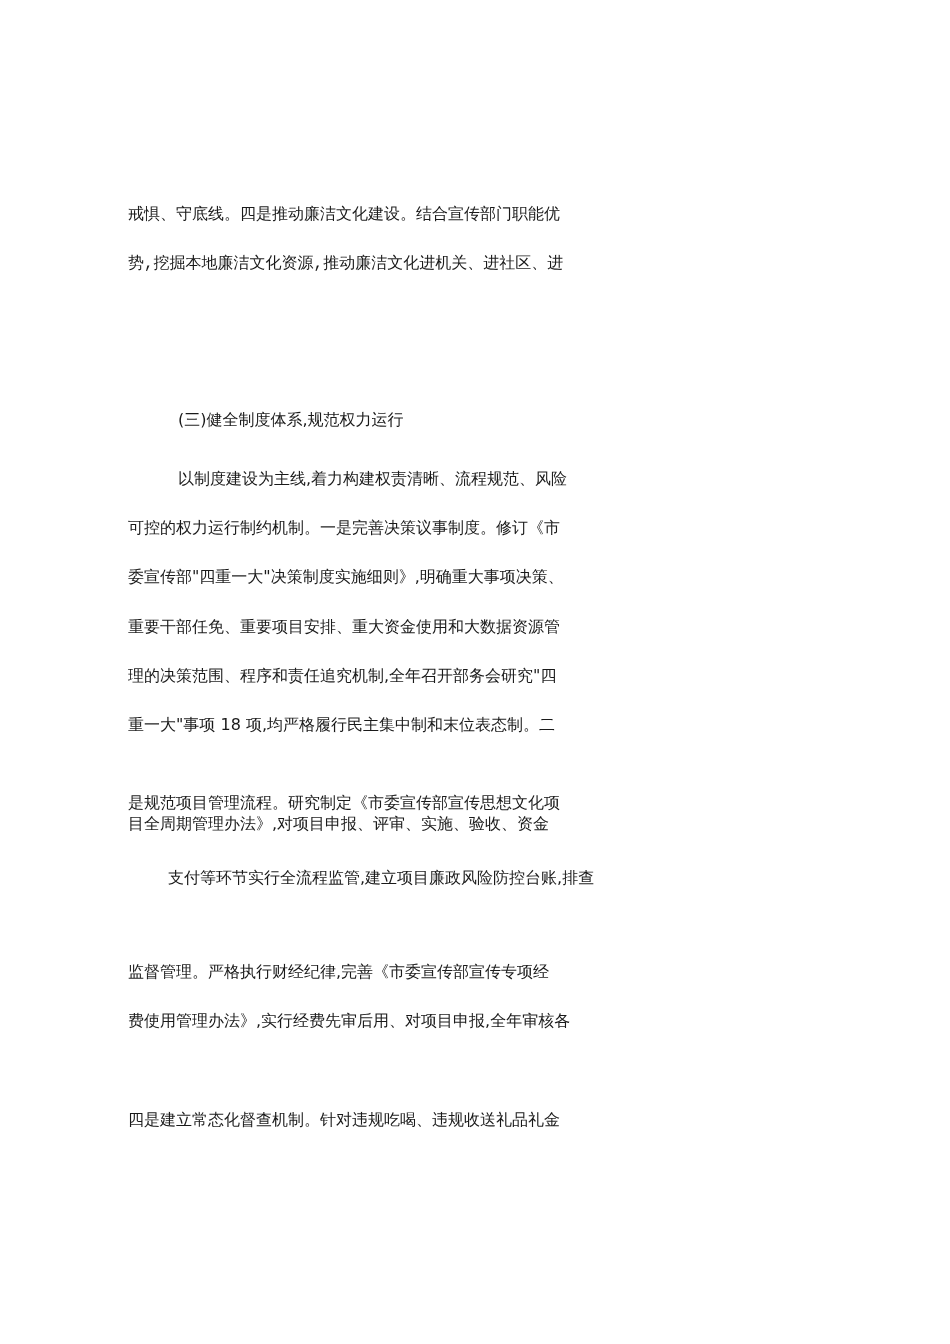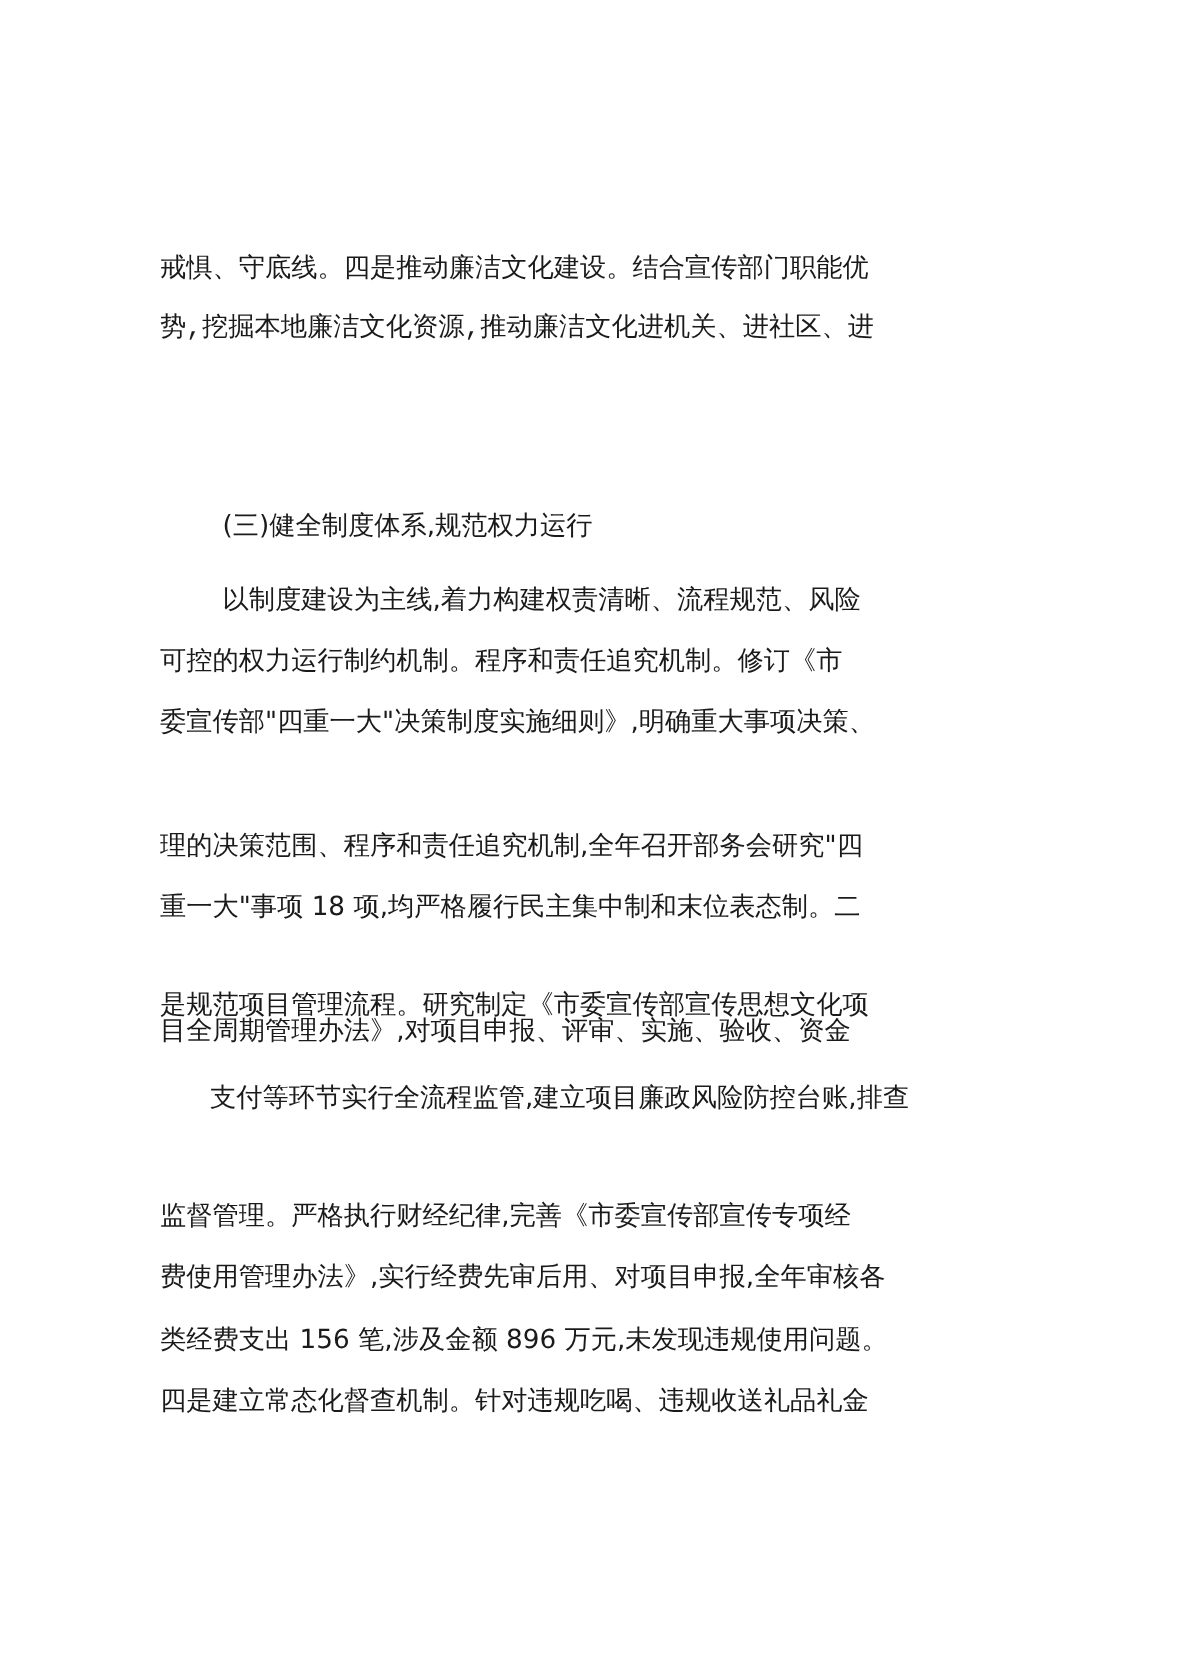--- a/index.html
+++ b/index.html
@@ -5,40 +5,40 @@
   html, body { margin: 0; padding: 0; background: #ffffff; }
   body { width: 950px; height: 1344px; position: relative; overflow: hidden; }
   .page {
     position: absolute; left: 0; top: 0; width: 950px; height: 1344px; background: #ffffff;
   }
   .line {
     position: absolute;
     left: 128px;
     width: 700px;
     font-family: "DejaVu Sans", sans-serif;
-    font-size: 21px;
+    font-size: 16px;
     line-height: 30px;
     color: #1a1a1a;
     white-space: nowrap;
     letter-spacing: 0px;
   }
   .indent { left: 178px; }
 </style>
 </head>
 <body>
 
 <div class="page">
   <div class="line" style="top:199px;">戒惧、守底线。四是推动廉洁文化建设。结合宣传部门职能优</div>
   <div class="line" style="top:249px;font-family:Liberation Mono, monospace;">势,挖掘本地廉洁文化资源,推动廉洁文化进机关、进社区、进</div>
   <div class="line indent" style="top:405px;">(三)健全制度体系,规范权力运行</div>
   <div class="line indent" style="top:464px;">以制度建设为主线,着力构建权责清晰、流程规范、风险</div>
-  <div class="line" style="top:513px;">可控的权力运行制约机制。程序和责任追究机制。修订《市</div>
+  <div class="line" style="top:513px;">可控的权力运行制约机制。一是完善决策议事制度。修订《市</div>
   <div class="line" style="top:562px;">委宣传部"四重一大"决策制度实施细则》,明确重大事项决策、</div>
+  <div class="line" style="top:612px;">重要干部任免、重要项目安排、重大资金使用和大数据资源管</div>
   <div class="line" style="top:661px;">理的决策范围、程序和责任追究机制,全年召开部务会研究"四</div>
   <div class="line" style="top:710px;">重一大"事项 18 项,均严格履行民主集中制和末位表态制。二</div>
   <div class="line" style="top:760px;margin-top:28px;">是规范项目管理流程。研究制定《市委宣传部宣传思想文化项</div>
   <div class="line" style="top:809px;">目全周期管理办法》,对项目申报、评审、实施、验收、资金</div>
   <div class="line" style="top:863px;margin-left:40px;">支付等环节实行全流程监管,建立项目廉政风险防控台账,排查</div>
   <div class="line" style="top:957px;">监督管理。严格执行财经纪律,完善《市委宣传部宣传专项经</div>
   <div class="line" style="top:1006px;">费使用管理办法》,实行经费先审后用、对项目申报,全年审核各</div>
-  <div class="line" style="top:1056px;">类经费支出 156 笔,涉及金额 896 万元,未发现违规使用问题。</div>
   <div class="line" style="top:1105px;">四是建立常态化督查机制。针对违规吃喝、违规收送礼品礼金</div>
 </div>
 
 </body></html>

